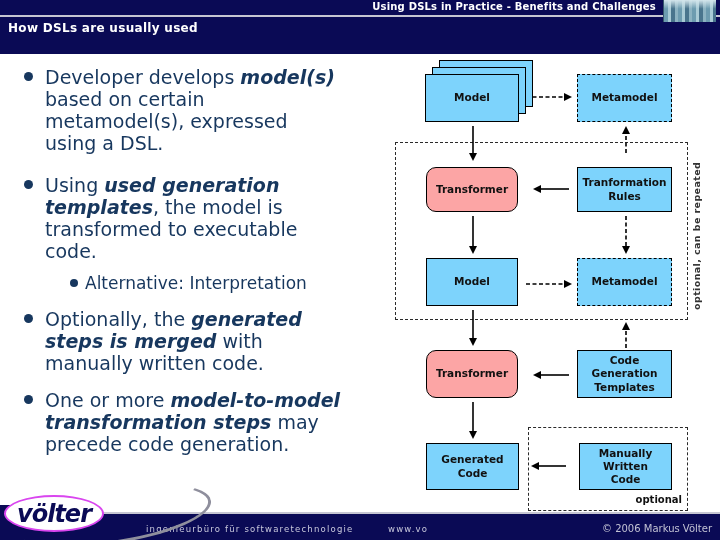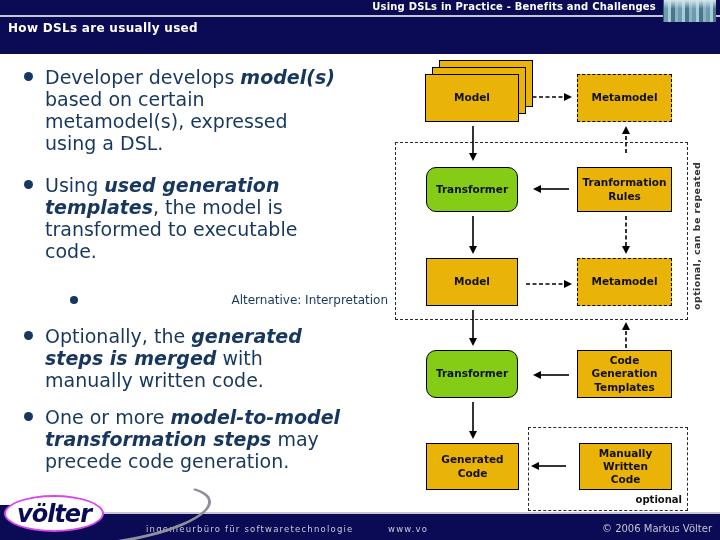--- a/index.html
+++ b/index.html
@@ -22,28 +22,28 @@
   
   .bullets{position:absolute;left:20px;top:66px;width:368px;color:#17375e;
            font-size:19px;line-height:22px;}
   .bullet{position:relative;padding-left:25px;}
   .dot{position:absolute;left:4px;top:6px;width:9px;height:9px;border-radius:50%;background:#17375e;}
   .line{white-space:nowrap;}
   .line b{font-weight:bold;font-style:italic;}
   .gap-b2{margin-top:20px;}
   .gap-b3{margin-top:13px;}
   .gap-b4{margin-top:15px;}
-  .sub{position:relative;padding-left:65px;font-size:12px;line-height:24px;margin-top:26px;white-space:nowrap;text-align:right;}
+  .sub{position:relative;padding-left:65px;font-size:17px;line-height:24px;margin-top:9px;white-space:nowrap;}
   .sub .dot{left:50px;top:8px;width:8px;height:8px;}
 
   
   .dbox{position:absolute;display:flex;align-items:center;justify-content:center;text-align:center;
-        font-size:10.5px;font-weight:bold;color:#111;background:#eab308;border:1.5px solid #000;
+        font-size:10.5px;font-weight:bold;color:#111;background:#7dd3fc;border:1.5px solid #000;
         white-space:pre-line;line-height:1.25;box-sizing:border-box;}
-  .rounded{border-radius:10px;background:#84cc16;}
+  .rounded{border-radius:10px;background:#fca5a5;}
   .dashedb{border-style:dashed;}
   .region{position:absolute;border:1.5px dashed #2a2a2a;box-sizing:border-box;background:transparent;}
 
   .rg-big{left:395px;top:142px;width:293px;height:178px;}
   .rg-small{left:528px;top:427px;width:160px;height:84px;}
 
   .bx-stack-back{left:439px;top:60px;width:94px;height:47px;}
   .bx-stack-mid{left:432px;top:67px;width:94px;height:47px;}
   .bx-model1{left:425px;top:74px;width:94px;height:48px;}
   .bx-metamodel1{left:577px;top:74px;width:95px;height:48px;}

